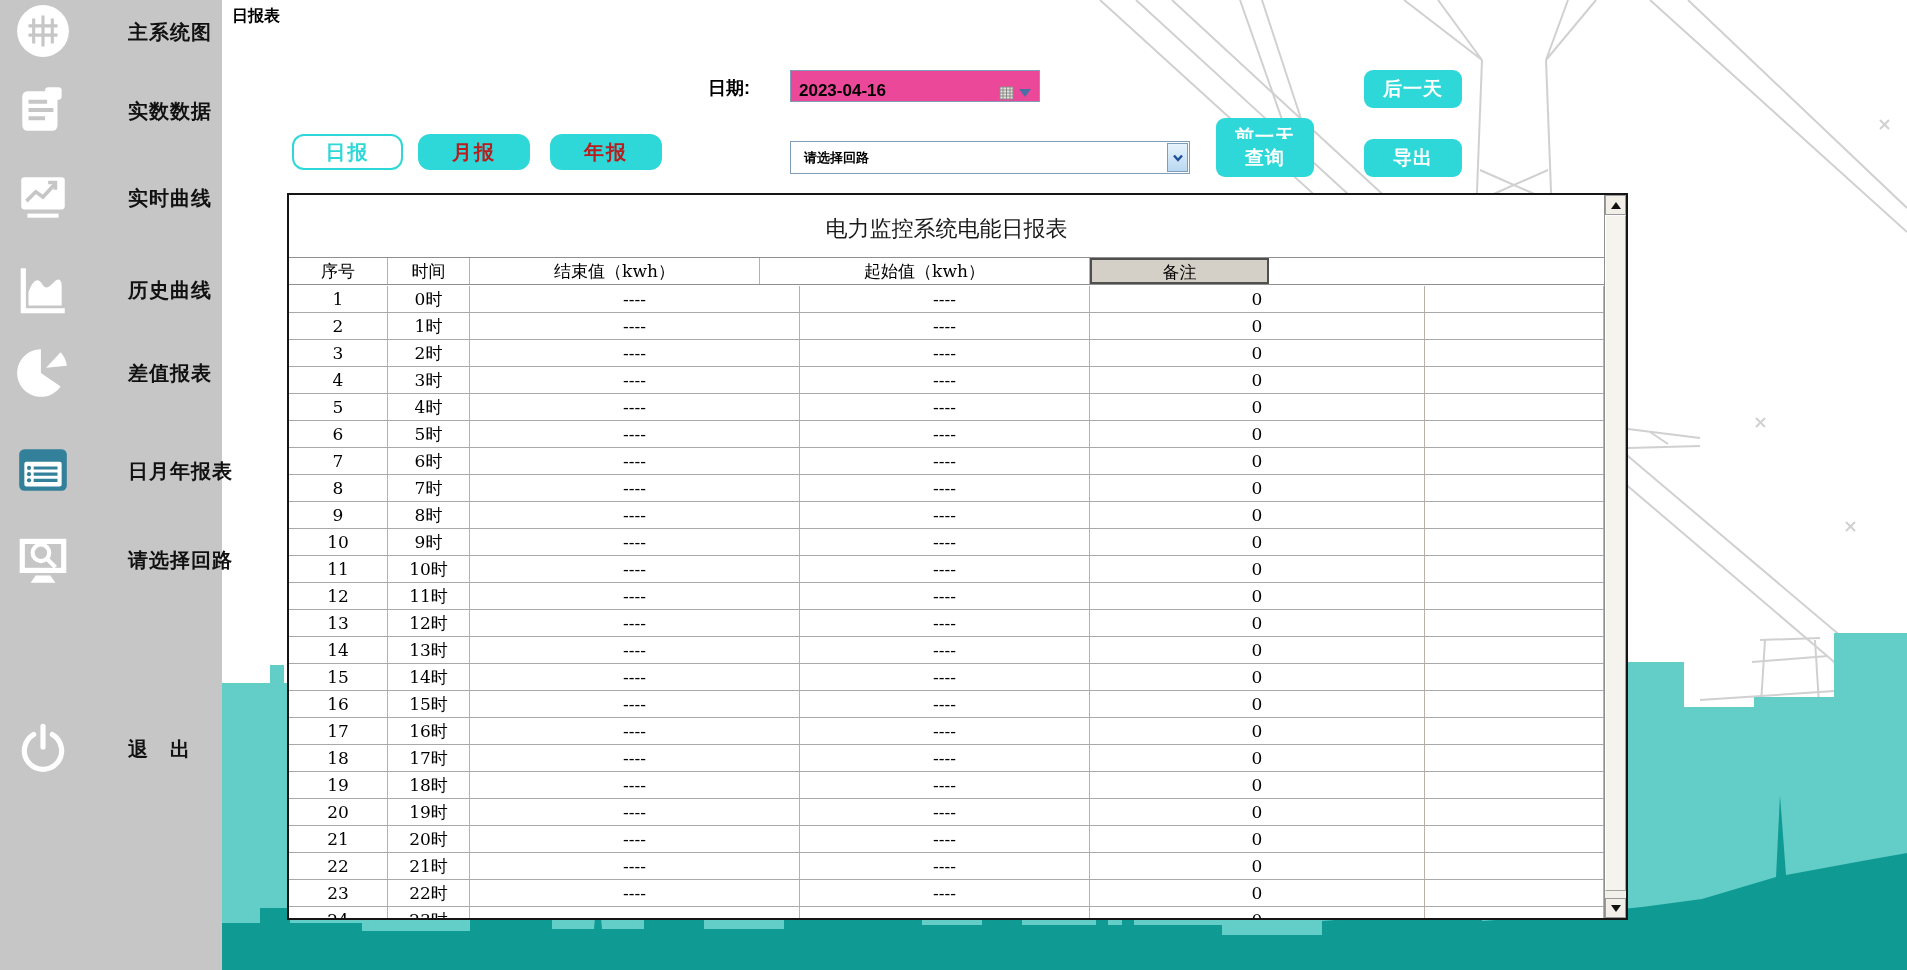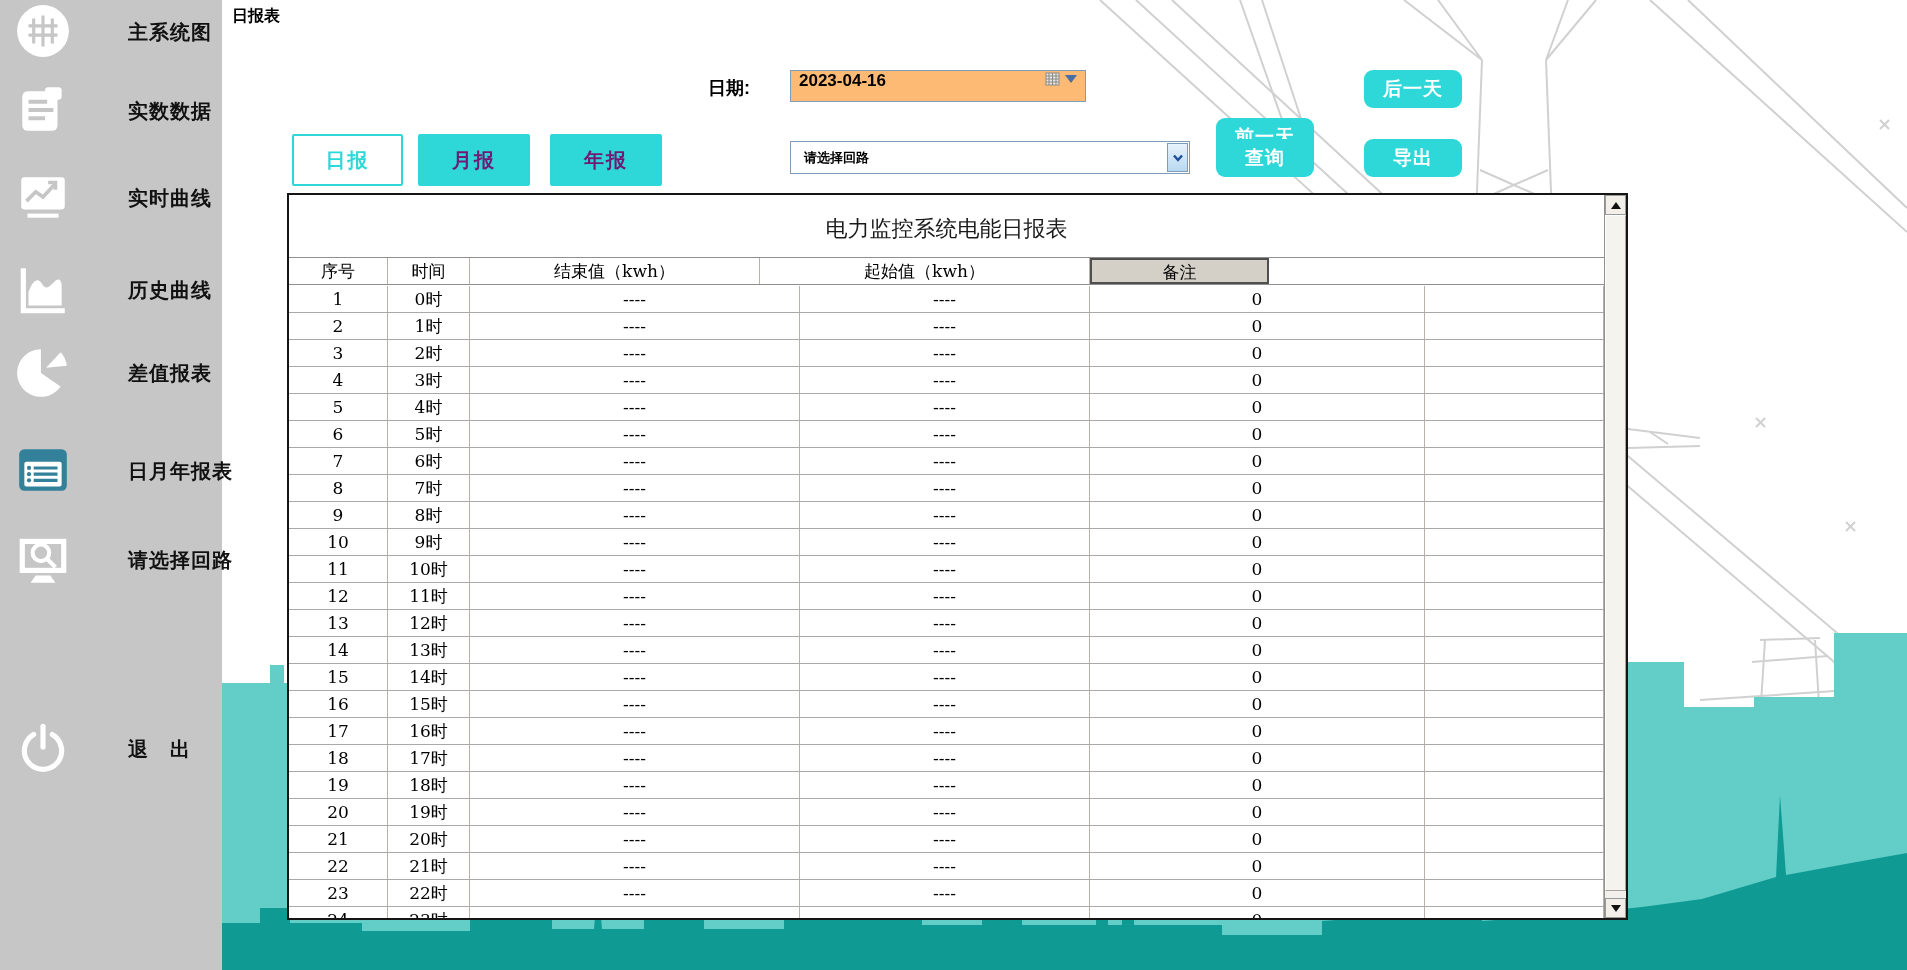--- a/index.html
+++ b/index.html
@@ -27,39 +27,39 @@
   .side-item{position:absolute;left:0;width:222px;height:64px;cursor:pointer;}
   .side-icon{position:absolute;left:14px;top:2px;width:58px;height:58px;display:block;}
   .side-icon svg{width:58px;height:58px;display:block;}
   .side-label{position:absolute;left:100px;top:50%;transform:translateY(-50%);
     font-size:20px;font-weight:bold;color:#111;letter-spacing:1px;white-space:nowrap;margin-left:28px;}
 
   
   .page-title{position:absolute;left:232px;top:6px;font-size:16px;font-weight:bold;
     color:#000;z-index:2;}
   .date-label{position:absolute;left:708px;top:76px;font-size:18px;font-weight:bold;z-index:2;}
-  .date-field{position:absolute;left:790px;top:70px;width:296px;height:32px;background:#fdba74;
-    border:1px solid #7f9db9;z-index:2;display:flex;align-items:flex-start;cursor:pointer;}
+  .date-field{position:absolute;left:790px;top:70px;width:250px;height:32px;background:#ec4899;
+    border:1px solid #7f9db9;z-index:2;display:flex;align-items:flex-end;cursor:pointer;}
   .date-value{font-size:17px;font-weight:bold;padding-left:8px;flex:1;}
   .cal-wrap{display:flex;align-items:center;gap:4px;padding-right:8px;}
   .tri{width:0;height:0;display:inline-block;}
   .tri.down-blue{border-left:6px solid transparent;border-right:6px solid transparent;
     border-top:8px solid #4a6fa5;}
   .btn{position:absolute;width:98px;height:38px;background:var(--accent);border:none;
     border-radius:9px;color:#fff;font-size:19px;font-weight:bold;z-index:2;cursor:pointer;
     font-family:"Liberation Sans",sans-serif;letter-spacing:1px;}
   #btn-prev{left:1216px;top:70px;margin-top:48px;}
   #btn-next{left:1364px;top:70px;}
   #btn-query{left:1216px;top:139px;}
   #btn-export{left:1364px;top:139px;}
-  .tab{position:absolute;top:134px;height:52px;border-radius:2px;font-size:20px;
+  .tab{position:absolute;top:134px;height:36px;border-radius:12px;font-size:20px;
     font-weight:bold;z-index:2;cursor:pointer;font-family:"Liberation Sans",sans-serif;
     letter-spacing:2px;}
   .tab.active{background:#fff;border:2px solid var(--accent);color:var(--accent);}
-  .tab.plain{background:var(--accent);border:none;color:#701a75;text-align:center;}
+  .tab.plain{background:var(--accent);border:none;color:#b91c1c;text-align:center;}
   #tab-daily{left:292px;width:111px;}
   #tab-monthly{left:418px;width:112px;}
   #tab-yearly{left:550px;width:112px;}
   .combo{position:absolute;left:790px;top:141px;width:400px;height:33px;background:#fff;
     border:1px solid #7f9db9;z-index:2;display:flex;align-items:center;cursor:pointer;}
   .combo-text{flex:1;font-size:13px;font-weight:bold;padding-left:6px;color:#000;margin-left:7px;}
   .combo-btn{width:21px;height:29px;margin-right:1px;border:1px solid #7f9db9;
     background:linear-gradient(#e7f3fc,#b9d8f1);display:flex;align-items:center;
     justify-content:center;}
 

